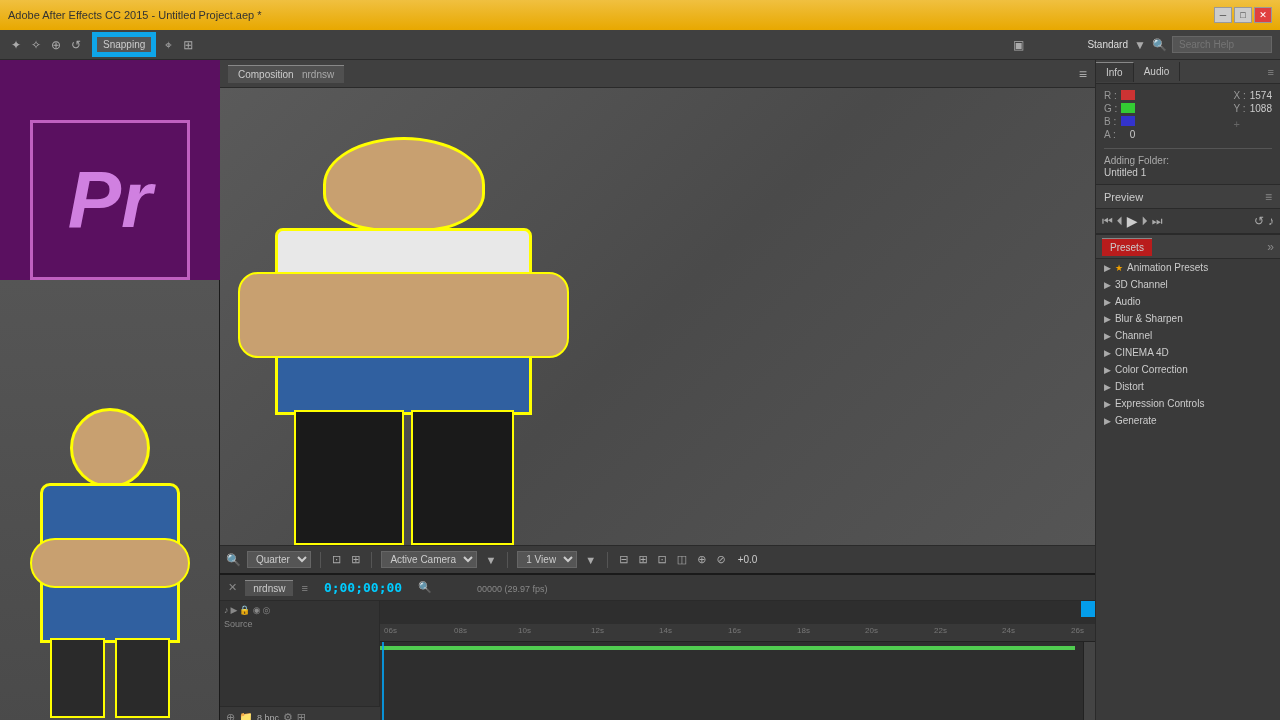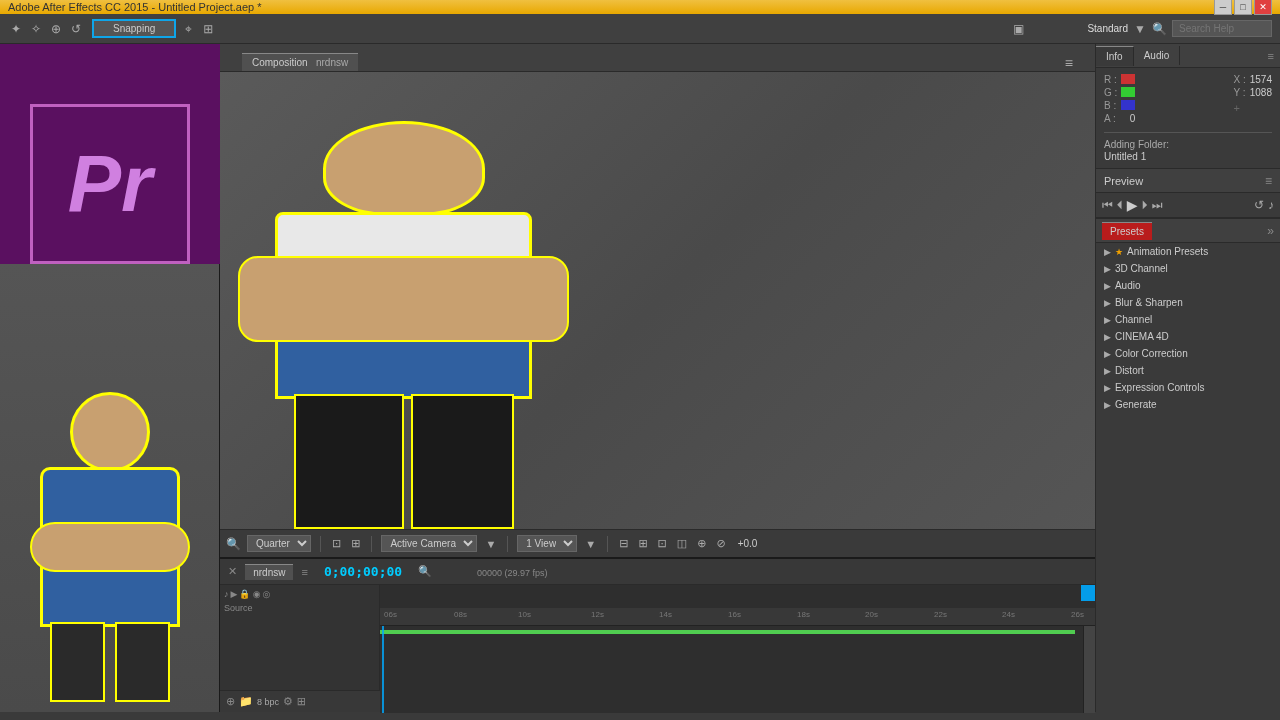--- a/index.html
+++ b/index.html
@@ -1,41 +1,41 @@
 <!DOCTYPE html>
 <html><head>
   <meta charset="utf-8">
   <style>
     * { margin: 0; padding: 0; box-sizing: border-box; }
     body { width: 1280px; height: 720px; overflow: hidden; background: #3a3a3a; font-family: 'Segoe UI', Arial, sans-serif; font-size: 11px; color: #ccc; }
 
     
     #titlebar {
-      width: 100%; height: 14px; background: linear-gradient(to bottom, #f0c040, #e8a800);
+      width: 100%; height: 30px; background: linear-gradient(to bottom, #f0c040, #e8a800);
       display: flex; align-items: center; justify-content: space-between;
       padding: 0 8px; font-size: 11px; color: #333; font-weight: normal;
     }
     #titlebar-controls { display: flex; gap: 2px; }
     .title-btn {
       width: 18px; height: 16px; background: #ccc; border: 1px solid #999;
       display: flex; align-items: center; justify-content: center;
       font-size: 9px; color: #333; cursor: pointer;
     }
     .title-btn.close { background: #e04040; color: white; }
 
     
     #toolbar {
       width: 100%; height: 30px; background: #404040;
       display: flex; align-items: center; padding: 0 8px; gap: 8px;
       border-bottom: 1px solid #2a2a2a;
     }
     .toolbar-group { display: flex; align-items: center; gap: 4px; }
     .toolbar-icon { width: 16px; height: 16px; color: #aaa; font-size: 12px; display: flex; align-items: center; justify-content: center; }
     .snapping-btn {
-      background: #555; border: 2px solid #0ea5e9; padding: 2px 19px;
+      background: #555; border: 5px solid #0ea5e9; padding: 2px 6px;
       font-size: 10px; color: #ccc; cursor: pointer;
     }
     .workspace-area { display: flex; align-items: center; gap: 4px; margin-left: auto; }
     .workspace-label { font-size: 10px; color: #aaa; margin-top: 48px; }
     .workspace-value { font-size: 10px; color: #ddd; }
     .search-box {
       background: #555; border: 1px solid #666; padding: 2px 6px;
       font-size: 10px; color: #ccc; width: 100px;
     }
 
@@ -59,21 +59,21 @@
       font-size: 80px; font-weight: 900; color: #d080e0;
       font-style: italic;
     }
 
     
     #center { flex: 1; display: flex; flex-direction: column; background: #3c3c3c; }
     
     
     #comp-header {
       height: 28px; background: #404040; border-bottom: 1px solid #2a2a2a;
-      display: flex; align-items: flex-end; padding: 0 22px; gap: 12px;
+      display: flex; align-items: center; padding: 0 8px; gap: 12px;
     }
     .comp-tab {
       background: #505050; padding: 3px 10px; font-size: 10px; color: #ccc;
       border-top: 1px solid #888; cursor: pointer;
     }
     .comp-menu { margin-left: auto; color: #aaa; cursor: pointer; font-size: 14px; }
 
     
     #viewer-controls {
       height: 28px; background: #3a3a3a; border-top: 1px solid #2a2a2a;

